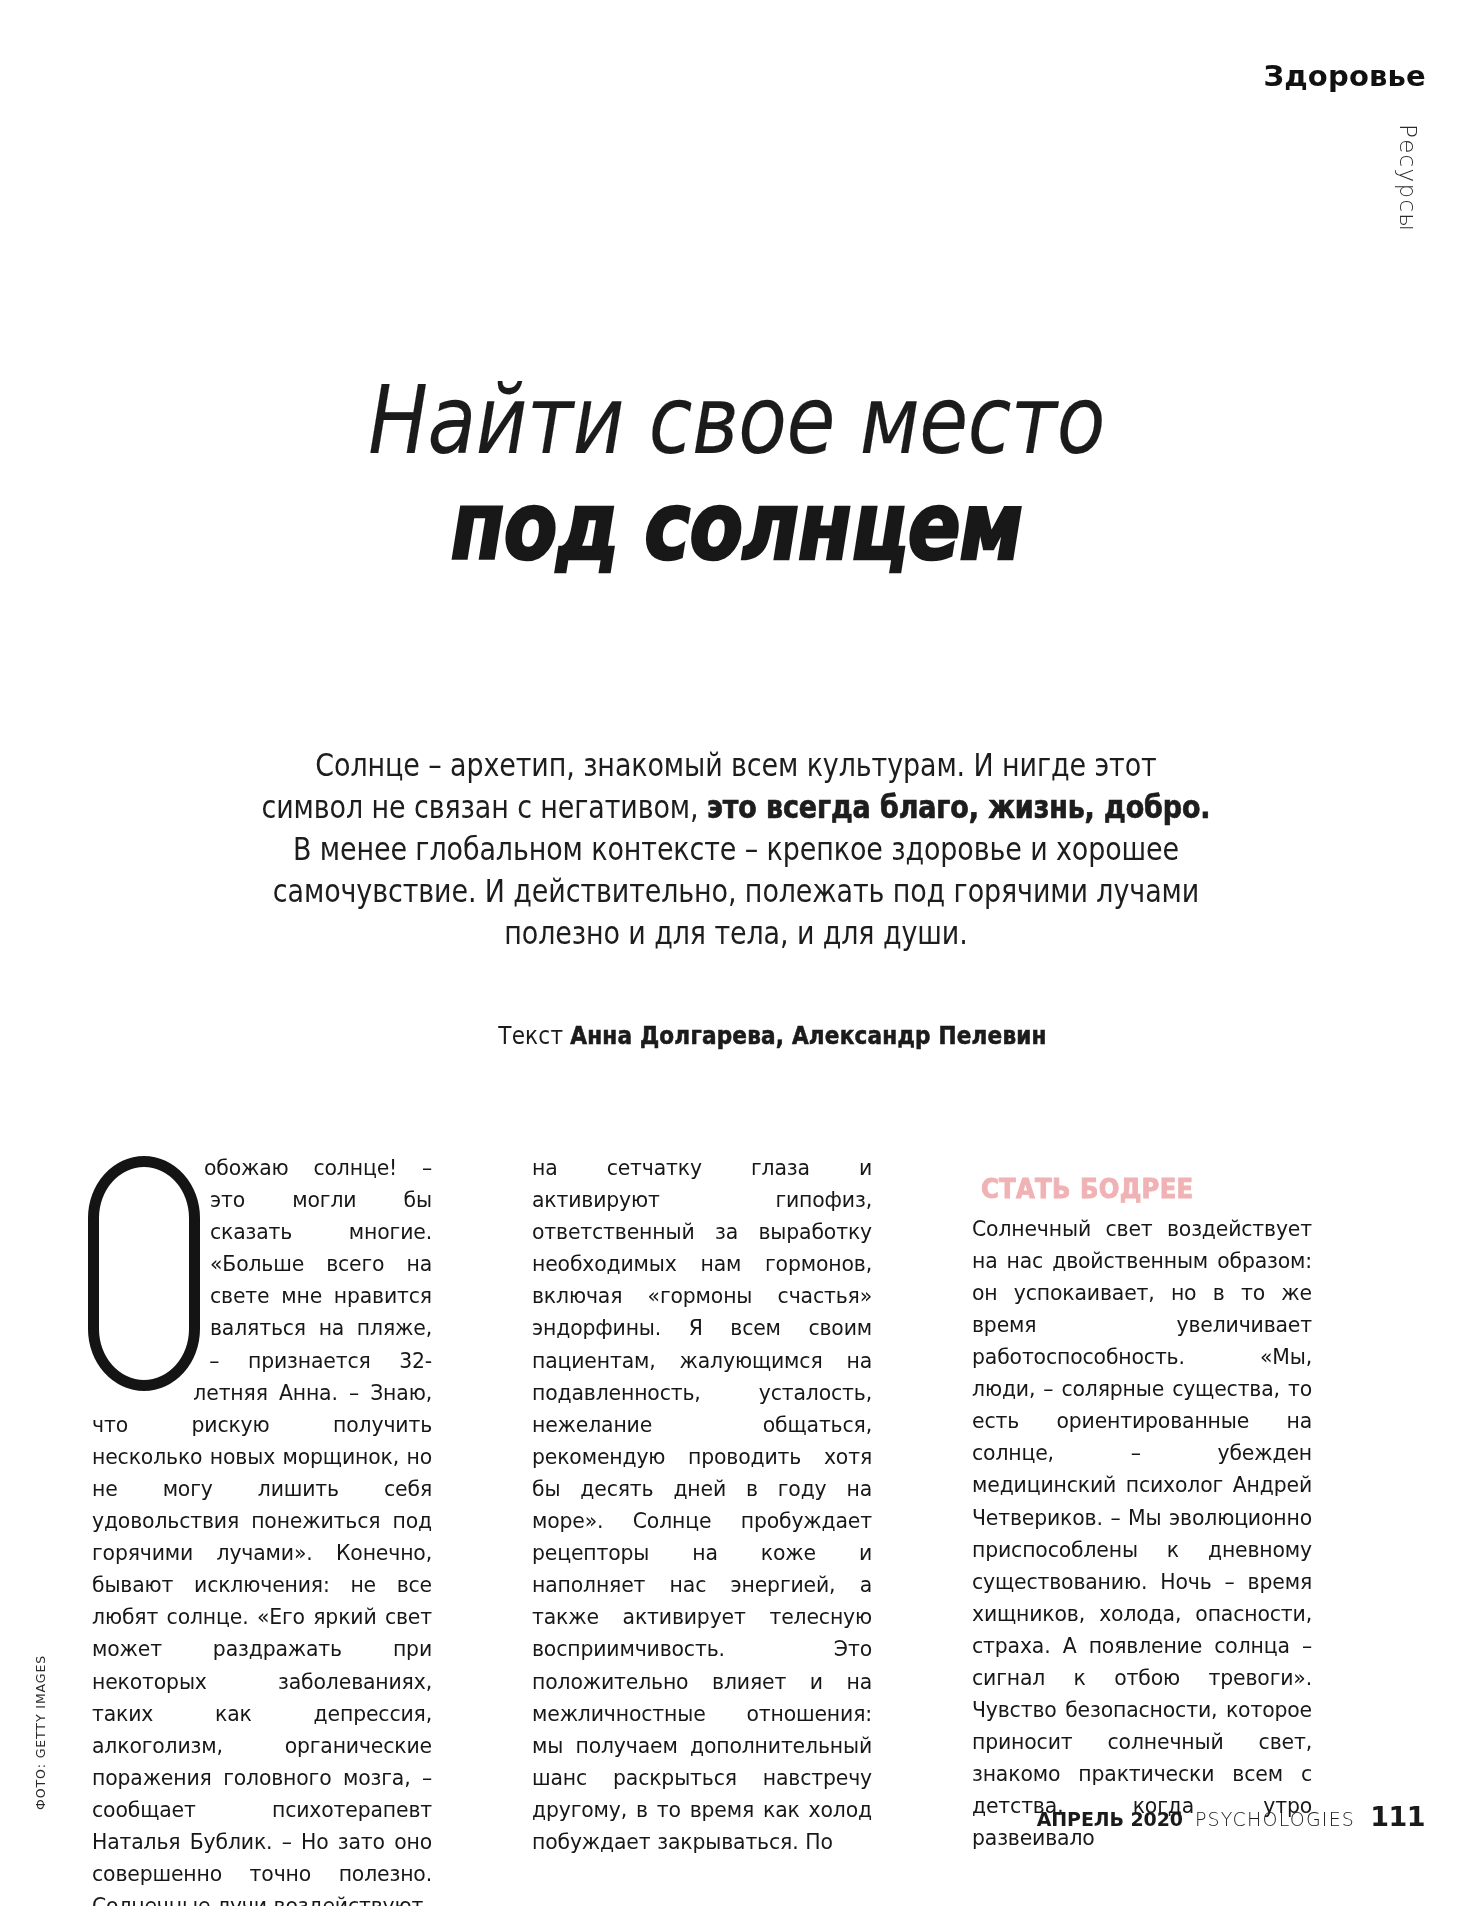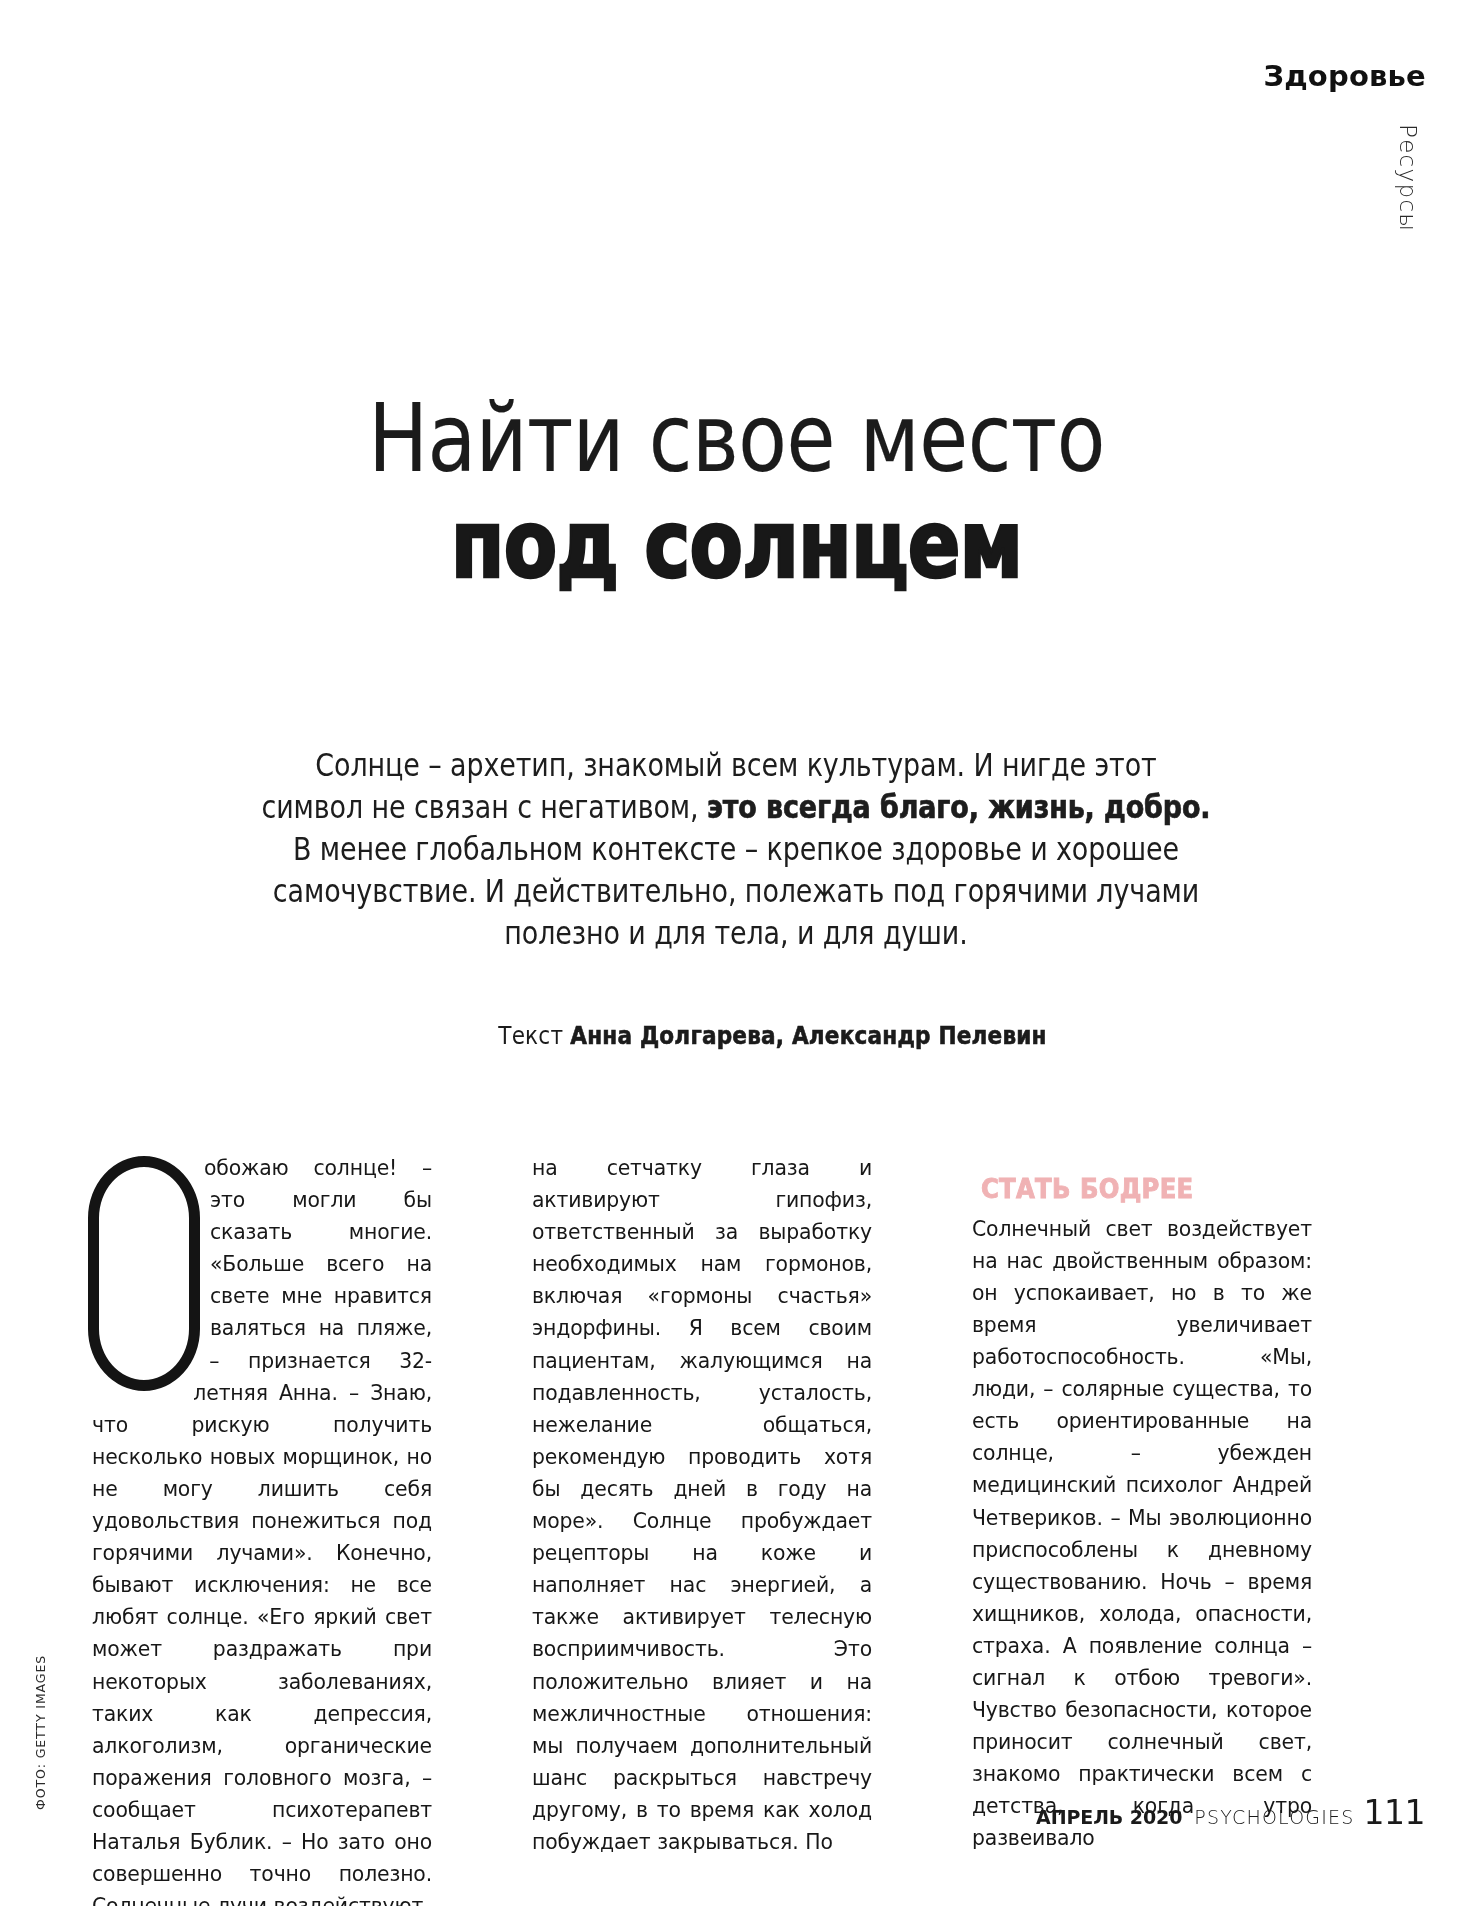--- a/index.html
+++ b/index.html
@@ -49,24 +49,25 @@
     font-family: "DejaVu Sans", sans-serif;
     font-weight: 300;
     font-size: 23px;
     letter-spacing: 1.3px;
     color: #2b2b2b;
   }
 
   
   #headline-block {
     position: absolute;
-    top: 390px;
+    top: 372px;
     left: 0;
     width: 1473px;
     text-align: center;
+    font-style: italic;
   }
   #headline-line-1 {
     font-family: "DejaVu Sans Condensed", "Liberation Sans Narrow", "Liberation Sans", sans-serif;
     font-weight: 200;
     font-size: 95px;
     line-height: 1.03;
     letter-spacing: -0.5px;
     color: #1b1b1b;
     transform: scaleX(0.93);
     -webkit-text-stroke: 0.15px #1b1b1b;
@@ -205,23 +206,23 @@
   #footer .issue {
     font-weight: bold;
     letter-spacing: -0.1px;
   }
   #footer .brand {
     font-weight: 300;
     letter-spacing: 1.2px;
     margin-left: 12px;
   }
   #footer .folio {
-    font-weight: normal;
-    font-size: 33px;
-    margin-left: 9px;
+    font-weight: bold;
+    font-size: 27px;
+    margin-left: 15px;
     letter-spacing: -0.5px;
   }
 </style>
 </head>
 <body>
 
 <div id="page">
 
   <div id="rubric-section">Здоровье</div>
 

